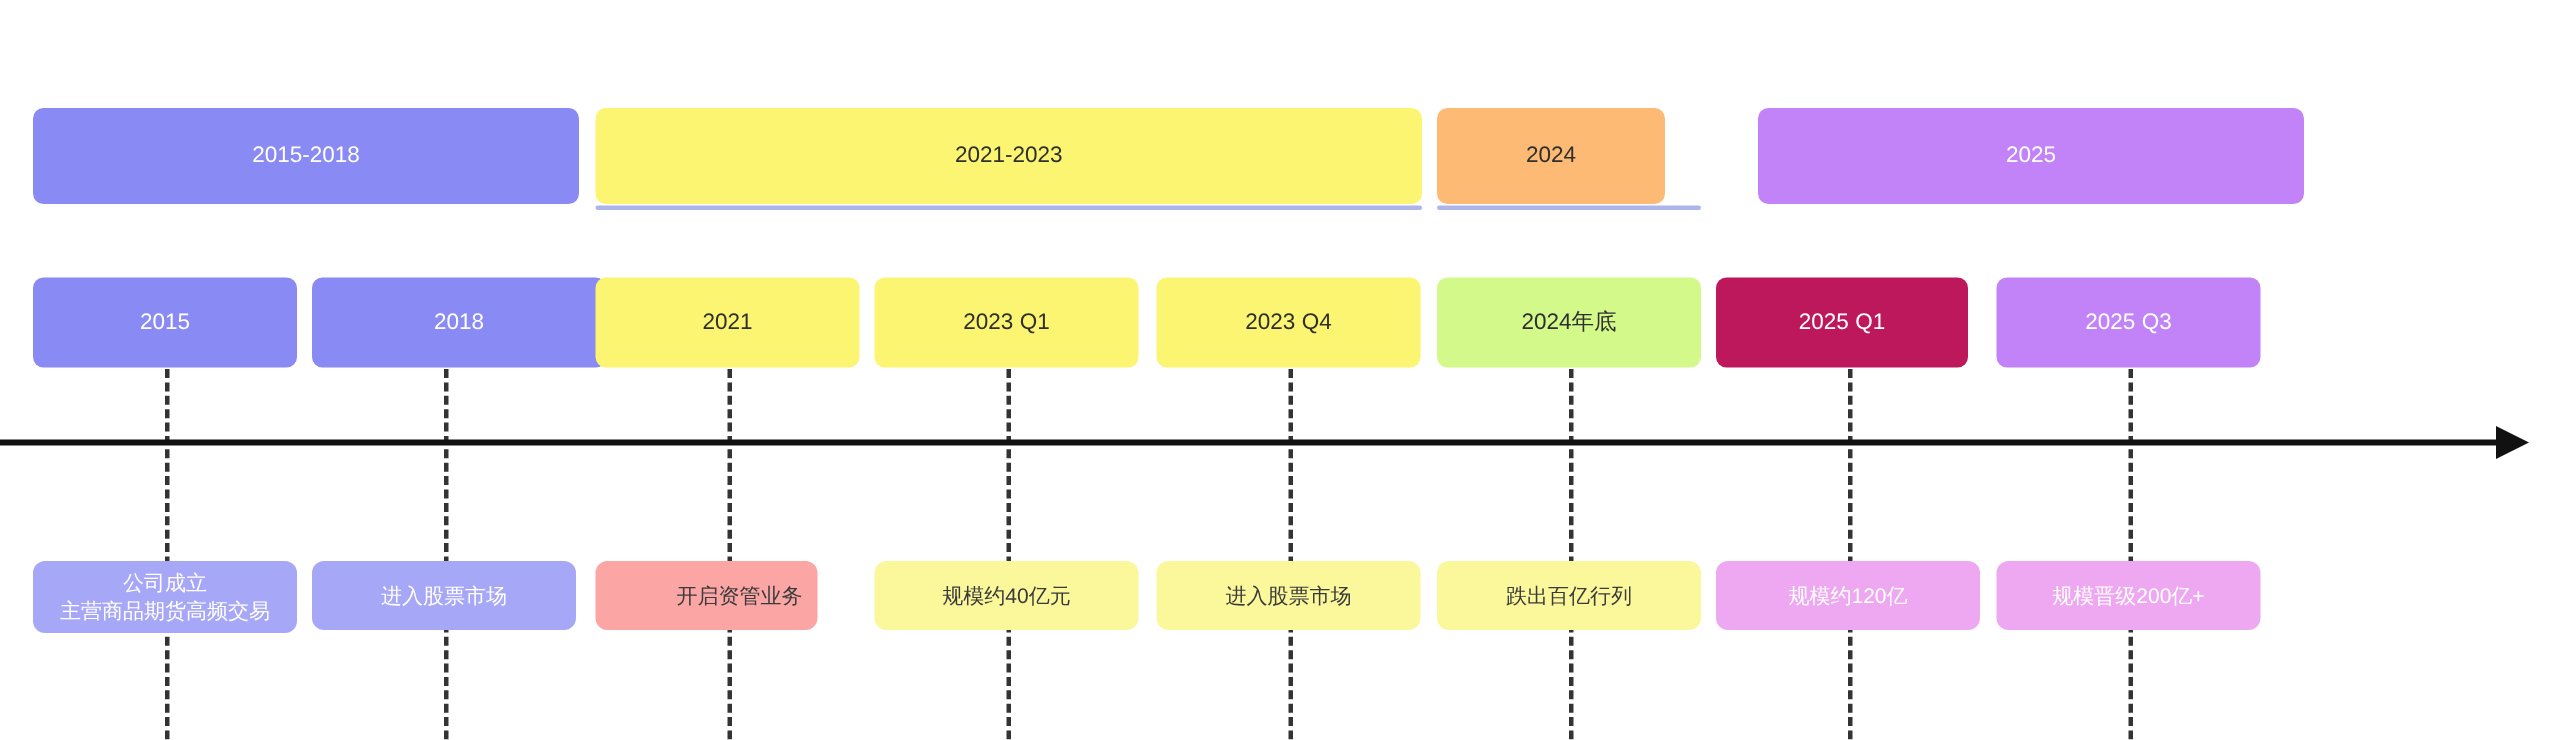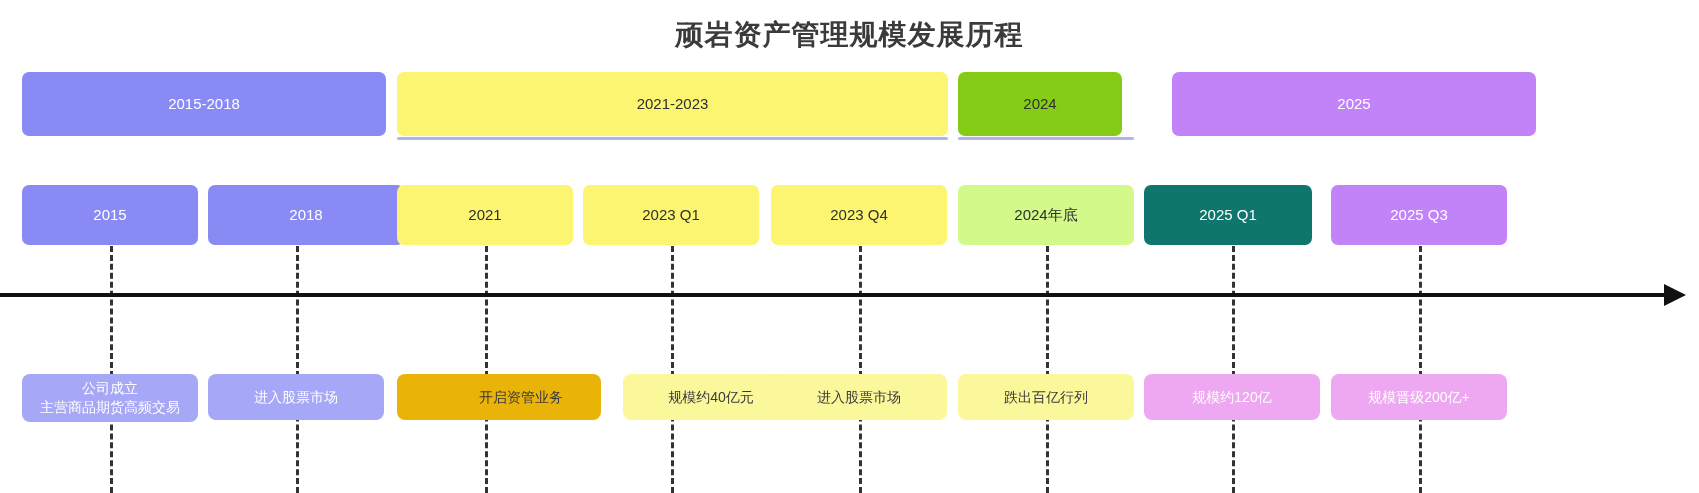--- a/index.html
+++ b/index.html
@@ -106,31 +106,30 @@
     position: absolute;
     width: 0;
     border-left: 3px dashed #333333;
   }
 </style>
 </head>
 <body>
 
 <div id="canvas">
 
-  <div class="title">顽岩资产管理规模发展历程</div>
 
   <div id="periods-layer">
       <div class="box period-box" style="left: 22px; top: 72px; width: 364px; background: rgb(138, 138, 245); color: rgb(255, 255, 255);">
         <span>2015-2018</span>
       </div>
       <div class="box period-box" style="left: 397px; top: 72px; width: 551px; background: rgb(251, 245, 113); color: rgb(47, 47, 47);">
         <span>2021-2023</span>
       </div>
       <div class="period-underline" style="left: 397px; top: 137px; width: 551px; background: rgb(159, 168, 232);"></div>
-      <div class="box period-box" style="left: 958px; top: 72px; width: 164px; background: #84cc16; color: rgb(47, 47, 47);">
+      <div class="box period-box" style="left: 958px; top: 72px; width: 152px; background: #fdba74; color: rgb(47, 47, 47);">
         <span>2024</span>
       </div>
       <div class="period-underline" style="left: 958px; top: 137px; width: 176px; background: rgb(159, 168, 232);"></div>
       <div class="box period-box" style="left: 1144px; top: 72px; width: 364px; background: rgb(193, 131, 247); color: rgb(255, 255, 255); margin-left: 28px;">
         <span>2025</span>
       </div>
     </div>
 
   <div id="milestones-layer">
       <div class="box milestone-box" style="left: 22px; top: 185px; width: 176px; background: rgb(138, 138, 245); color: rgb(255, 255, 255);">
@@ -144,21 +143,21 @@
       </div>
       <div class="box milestone-box" style="left: 583px; top: 185px; width: 176px; background: rgb(251, 245, 113); color: rgb(47, 47, 47);">
         <span>2023 Q1</span>
       </div>
       <div class="box milestone-box" style="left: 771px; top: 185px; width: 176px; background: rgb(251, 245, 113); color: rgb(47, 47, 47);">
         <span>2023 Q4</span>
       </div>
       <div class="box milestone-box" style="left: 958px; top: 185px; width: 176px; background: rgb(211, 249, 138); color: rgb(47, 47, 47);">
         <span>2024年底</span>
       </div>
-      <div class="box milestone-box" style="left: 1144px; top: 185px; width: 168px; background: #0f766e; color: rgb(255, 255, 255);">
+      <div class="box milestone-box" style="left: 1144px; top: 185px; width: 168px; background: #be185d; color: rgb(255, 255, 255);">
         <span>2025 Q1</span>
       </div>
       <div class="box milestone-box" style="left: 1331px; top: 185px; width: 176px; background: rgb(193, 131, 247); color: rgb(255, 255, 255);">
         <span>2025 Q3</span>
       </div>
     </div>
 
   <div id="connectors-layer">
       <div class="connector" style="left: 110px; top: 246px; height: 247px; border-left-color: rgb(51, 51, 51);"></div>
       <div class="connector" style="left: 296px; top: 246px; height: 247px; border-left-color: rgb(51, 51, 51);"></div>
@@ -178,26 +177,26 @@
         <div class="lines">
           <span>公司成立</span>
           <span>主营商品期货高频交易</span>
         </div>
       </div>
       <div class="box desc-box" style="left: 208px; top: 374px; width: 176px; background: rgb(167, 167, 247); color: rgb(255, 255, 255);">
         <div class="lines">
           <span>进入股票市场</span>
         </div>
       </div>
-      <div class="box desc-box" style="left: 397px; top: 374px; width: 204px; background: #eab308; color: rgb(58, 58, 58); padding-left: 44px;">
+      <div class="box desc-box" style="left: 397px; top: 374px; width: 148px; background: #fca5a5; color: rgb(58, 58, 58); padding-left: 44px;">
         <div class="lines">
           <span>开启资管业务</span>
         </div>
       </div>
-      <div class="box desc-box" style="left: 583px; top: 374px; width: 176px; background: rgb(251, 247, 155); color: rgb(58, 58, 58); margin-left: 40px;">
+      <div class="box desc-box" style="left: 583px; top: 374px; width: 176px; background: rgb(251, 247, 155); color: rgb(58, 58, 58);">
         <div class="lines">
           <span>规模约40亿元</span>
         </div>
       </div>
       <div class="box desc-box" style="left: 771px; top: 374px; width: 176px; background: rgb(251, 247, 155); color: rgb(58, 58, 58);">
         <div class="lines">
           <span>进入股票市场</span>
         </div>
       </div>
       <div class="box desc-box" style="left: 958px; top: 374px; width: 176px; background: rgb(251, 247, 155); color: rgb(58, 58, 58);">

